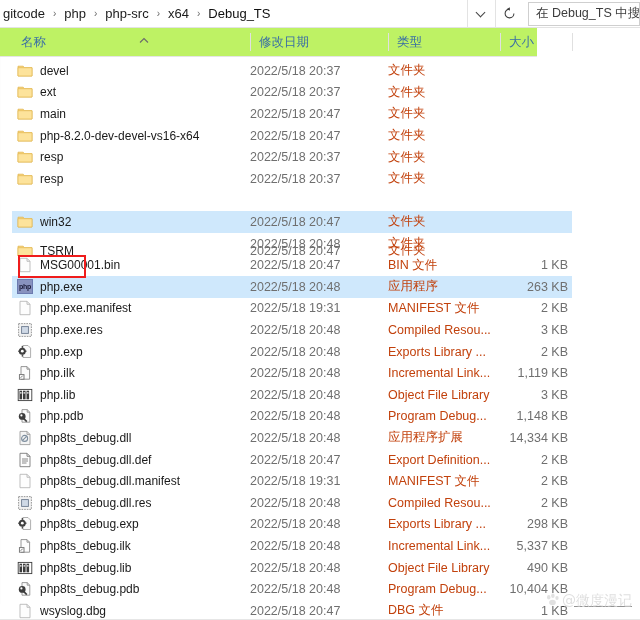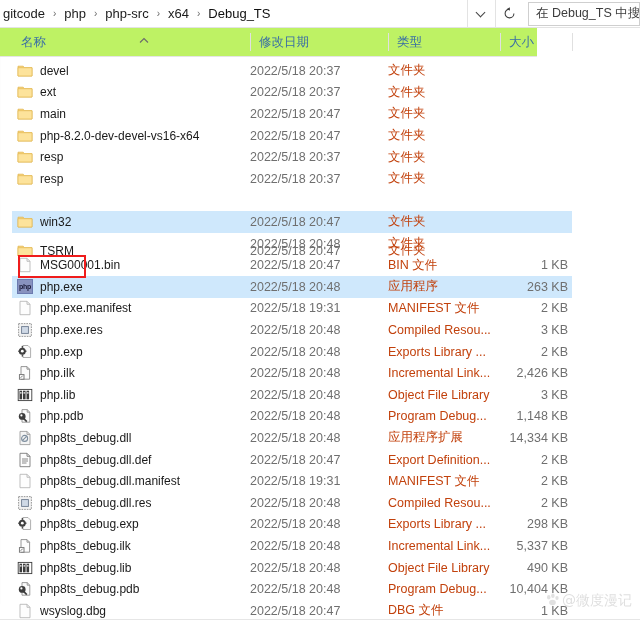--- a/index.html
+++ b/index.html
@@ -121,20 +121,21 @@
   .annot {
     position:absolute; left:18px; top:255px; width:68px; height:23px;
     border:2px solid #ef1c1c; pointer-events:none;
   }
 
   
   .watermark {
     position:absolute; right:8px; bottom:10px;
     display:flex; gap:2px;
     opacity:.42;
+    text-decoration:underline;
   }
   .wm-text {
     font-size:14px; color:#b4b4b4;
     font-family:"DejaVu Sans", sans-serif; letter-spacing:0px;
   }
   .bottom-border {
     position:absolute; left:0; bottom:0; width:640px; height:1px; background:#e6e6e6;
   }
   .left-border {
     position:absolute; left:0; top:57px; width:1px; height:547px; background:#fdfdfd;
@@ -362,21 +363,21 @@
           <span class="icon"><svg width="16" height="16" viewBox="0 0 16 16">
               <path d="M4 1.6 h6 l2.6 2.6 v10 H4 Z" fill="#fcfcfc" stroke="#8a8a8a" stroke-width="0.9"></path>
               <path d="M10 1.6 v2.6 h2.6" fill="none" stroke="#8a8a8a" stroke-width="0.9"></path>
               <rect x="2.4" y="9.6" width="4.6" height="4.6" fill="#fff" stroke="#6e6e6e" stroke-width="0.9"></rect>
               <path d="M3.6 12.8 l2.2 -2.2" stroke="#6e6e6e" stroke-width="0.9"></path>
             </svg></span>
           <span class="fname">php.ilk</span>
         </div>
         <div class="cell-date">2022/5/18 20:48</div>
         <div class="cell-type">Incremental Link...</div>
-        <div class="cell-size">2,426 KB</div>
+        <div class="cell-size">1,119 KB</div>
       </div>
       <div class="row" style="top: 326px;">
         <div class="cell-name">
           <span class="icon"><svg width="16" height="16" viewBox="0 0 16 16">
               <rect x="1.2" y="2.4" width="13.6" height="11.2" fill="#fff" stroke="#3c3c3c" stroke-width="0.9"></rect>
               <g fill="#3c3c3c">
                 <rect x="2.5" y="3.7" width="2.6" height="8.6"></rect>
                 <rect x="6.0" y="3.7" width="2.6" height="8.6"></rect>
                 <rect x="9.5" y="3.7" width="2.6" height="8.6"></rect>
               </g>

